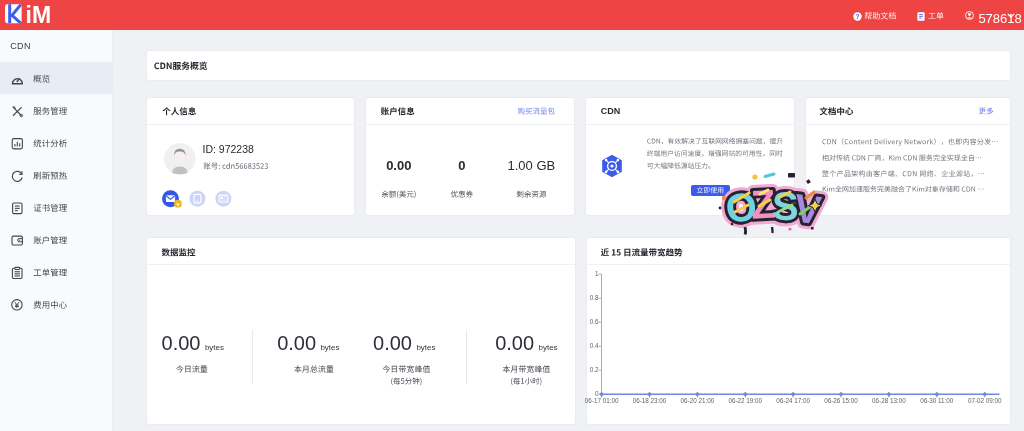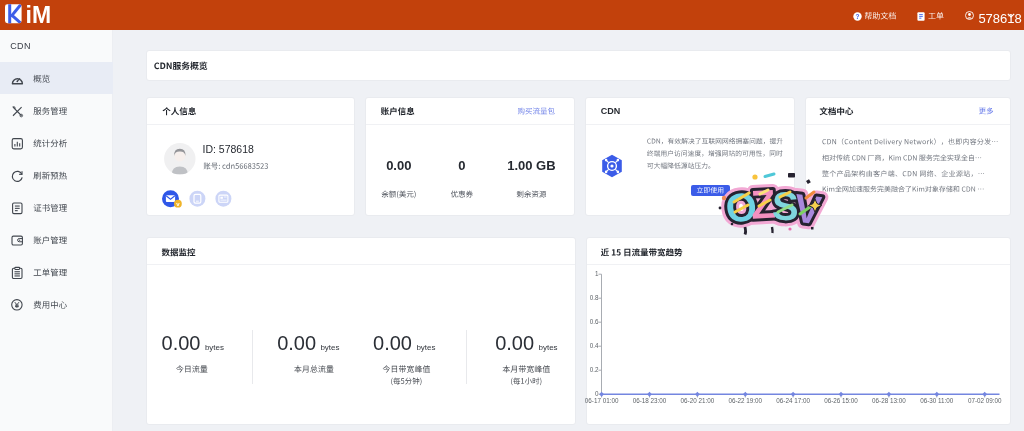--- a/index.html
+++ b/index.html
@@ -3,21 +3,21 @@
 <style>
 *{margin:0;padding:0;box-sizing:border-box}
 html,body{width:1024px;height:431px;overflow:hidden;background:#eff1f5;font-family:"Liberation Sans",sans-serif;position:relative}
 .abs{position:absolute}
 .card{position:absolute;background:#fff;border:1px solid #e9ebef;border-radius:3px}
 .chead{position:absolute;left:0;right:0;top:0;height:26.5px;border-bottom:1px solid #f0f1f4}
 .t{position:absolute;line-height:1}
 </style></head>
 <body>
 
-<div class="abs" style="left:0;top:0;width:1024px;height:30px;background:#c2410c;z-index:10">
+<div class="abs" style="left:0;top:0;width:1024px;height:30px;background:#ef4444;z-index:10">
   <svg class="abs" style="left:5px;top:4px" width="50" height="24" viewBox="0 0 50 24">
     <defs>
         <clipPath id="kclip">
           <rect x="0" y="0.2" width="16.6" height="19" rx="2.4"></rect>
         </clipPath>
       </defs>
     <rect x="0" y="0.2" width="16.6" height="19" rx="2.4" fill="#fff"></rect>
     <g clip-path="url(#kclip)" stroke="#3d5de8" stroke-width="3" fill="none">
         <line x1="4.7" y1="-1" x2="4.7" y2="21"></line>
         <line x1="6" y1="12.6" x2="18" y2="-2.2"></line>
@@ -98,21 +98,21 @@
         <line x1="3.6" y1="7.3" x2="7.4" y2="7.3"></line>
       </g>
     </g>
 </svg>
 
 <div class="card" style="left:146px;top:49.5px;width:864.5px;height:31px"></div>
 
 <div class="card" style="left:146px;top:97px;width:209px;height:119px">
     <div class="chead"></div>
   </div>
-<div class="t" style="left:202.5px;top:143.8px;font-size:10.5px;color:#262a31;z-index:6">ID: 578618</div>
+<div class="t" style="left:202.5px;top:143.8px;font-size:10.5px;color:#262a31;z-index:6">ID: 972238</div>
 <svg class="abs" style="left:164.2px;top:143.2px;z-index:6" width="32" height="32" viewBox="0 0 32 32">
     <defs>
       <clipPath id="avc">
         <circle cx="15.8" cy="15.8" r="15.7"></circle>
       </clipPath>
     </defs>
     <circle cx="15.8" cy="15.8" r="15.7" fill="#f0f0f1"></circle>
     <g clip-path="url(#avc)">
       <path d="M7.8 31.6 Q7.8 23.6 15.8 23.6 Q23.8 23.6 23.8 31.6 Z" fill="#bfc1c5"></path>
       <ellipse cx="15.8" cy="12.4" rx="5.5" ry="6.1" fill="#f6efec"></ellipse>
@@ -134,21 +134,21 @@
     <line x1="61.8" y1="7" x2="64.6" y2="7" stroke="#fff" stroke-width="0.8"></line>
     <line x1="58.4" y1="10.1" x2="64.6" y2="10.1" stroke="#fff" stroke-width="0.8"></line>
 </svg>
 
 <div class="card" style="left:365px;top:97px;width:210px;height:119px">
     <div class="chead"></div>
   </div>
 <div class="abs" style="z-index:6">
   <div class="t" style="left:362.8px;top:159px;width:72px;text-align:center;font-size:13px;font-weight:bold;color:#262a31">0.00</div>
   <div class="t" style="left:425.9px;top:159px;width:72px;text-align:center;font-size:13px;font-weight:bold;color:#262a31">0</div>
-  <div class="t" style="left:481.4px;top:159px;width:100px;text-align:center;font-size:13px;font-weight:bold;color:#262a31">1.00 GB</div>
+  <div class="t" style="left:481.4px;top:159px;width:100px;text-align:center;font-size:13px;font-weight:normal;color:#262a31">1.00 GB</div>
 </div>
 
 <div class="card" style="left:585px;top:97px;width:210px;height:119px">
     <div class="chead"></div>
   </div>
 <div class="t" style="left:600.7px;top:106.8px;font-size:9px;font-weight:bold;color:#262a31;z-index:6">CDN</div>
 <svg class="abs" style="left:599.5px;top:153.5px;z-index:6" width="24" height="24" viewBox="0 0 24 24">
 <path d="M12 0.7 L21.8 6.3 L21.8 17.7 L12 23.3 L2.2 17.7 L2.2 6.3 Z" fill="#3b5ce8"></path>
 <circle cx="12" cy="12" r="4.4" fill="none" stroke="#fff" stroke-width="1.4"></circle>
 <circle cx="12" cy="12" r="1.6" fill="#fff"></circle>

